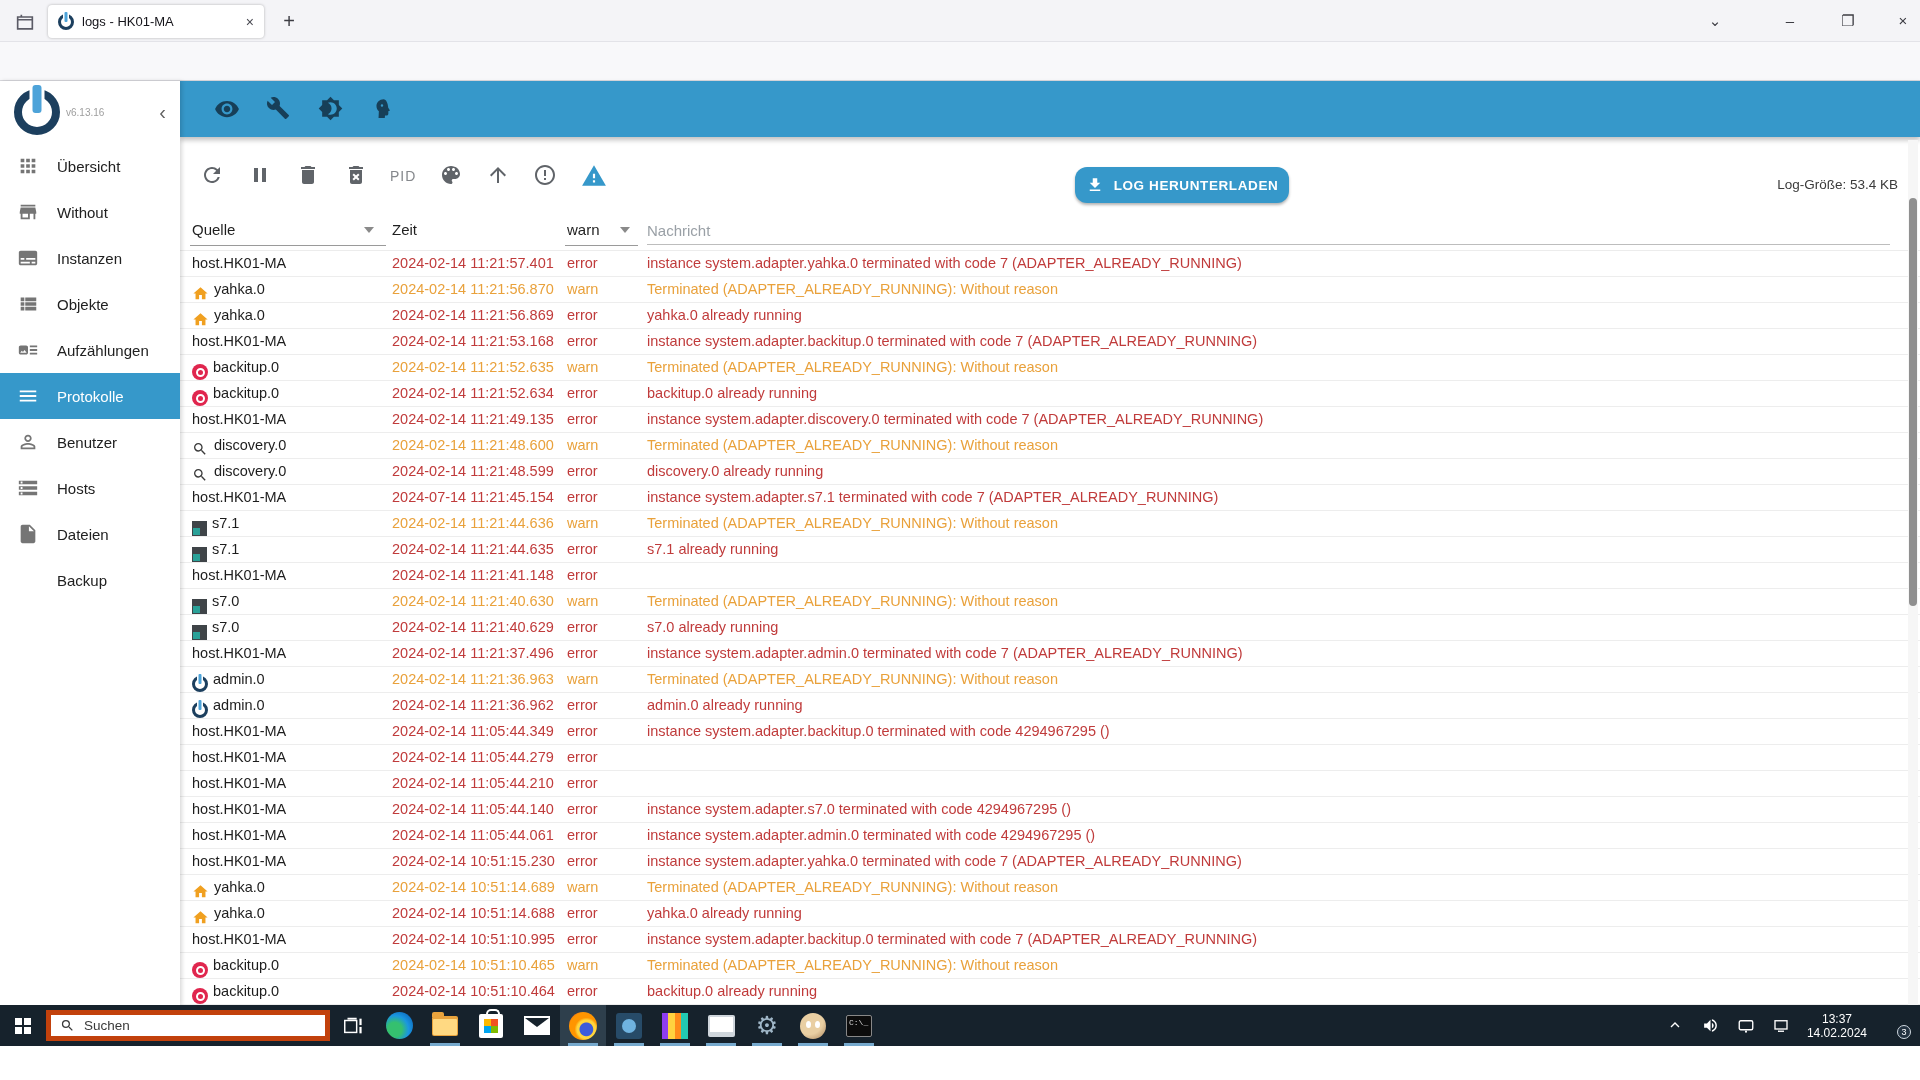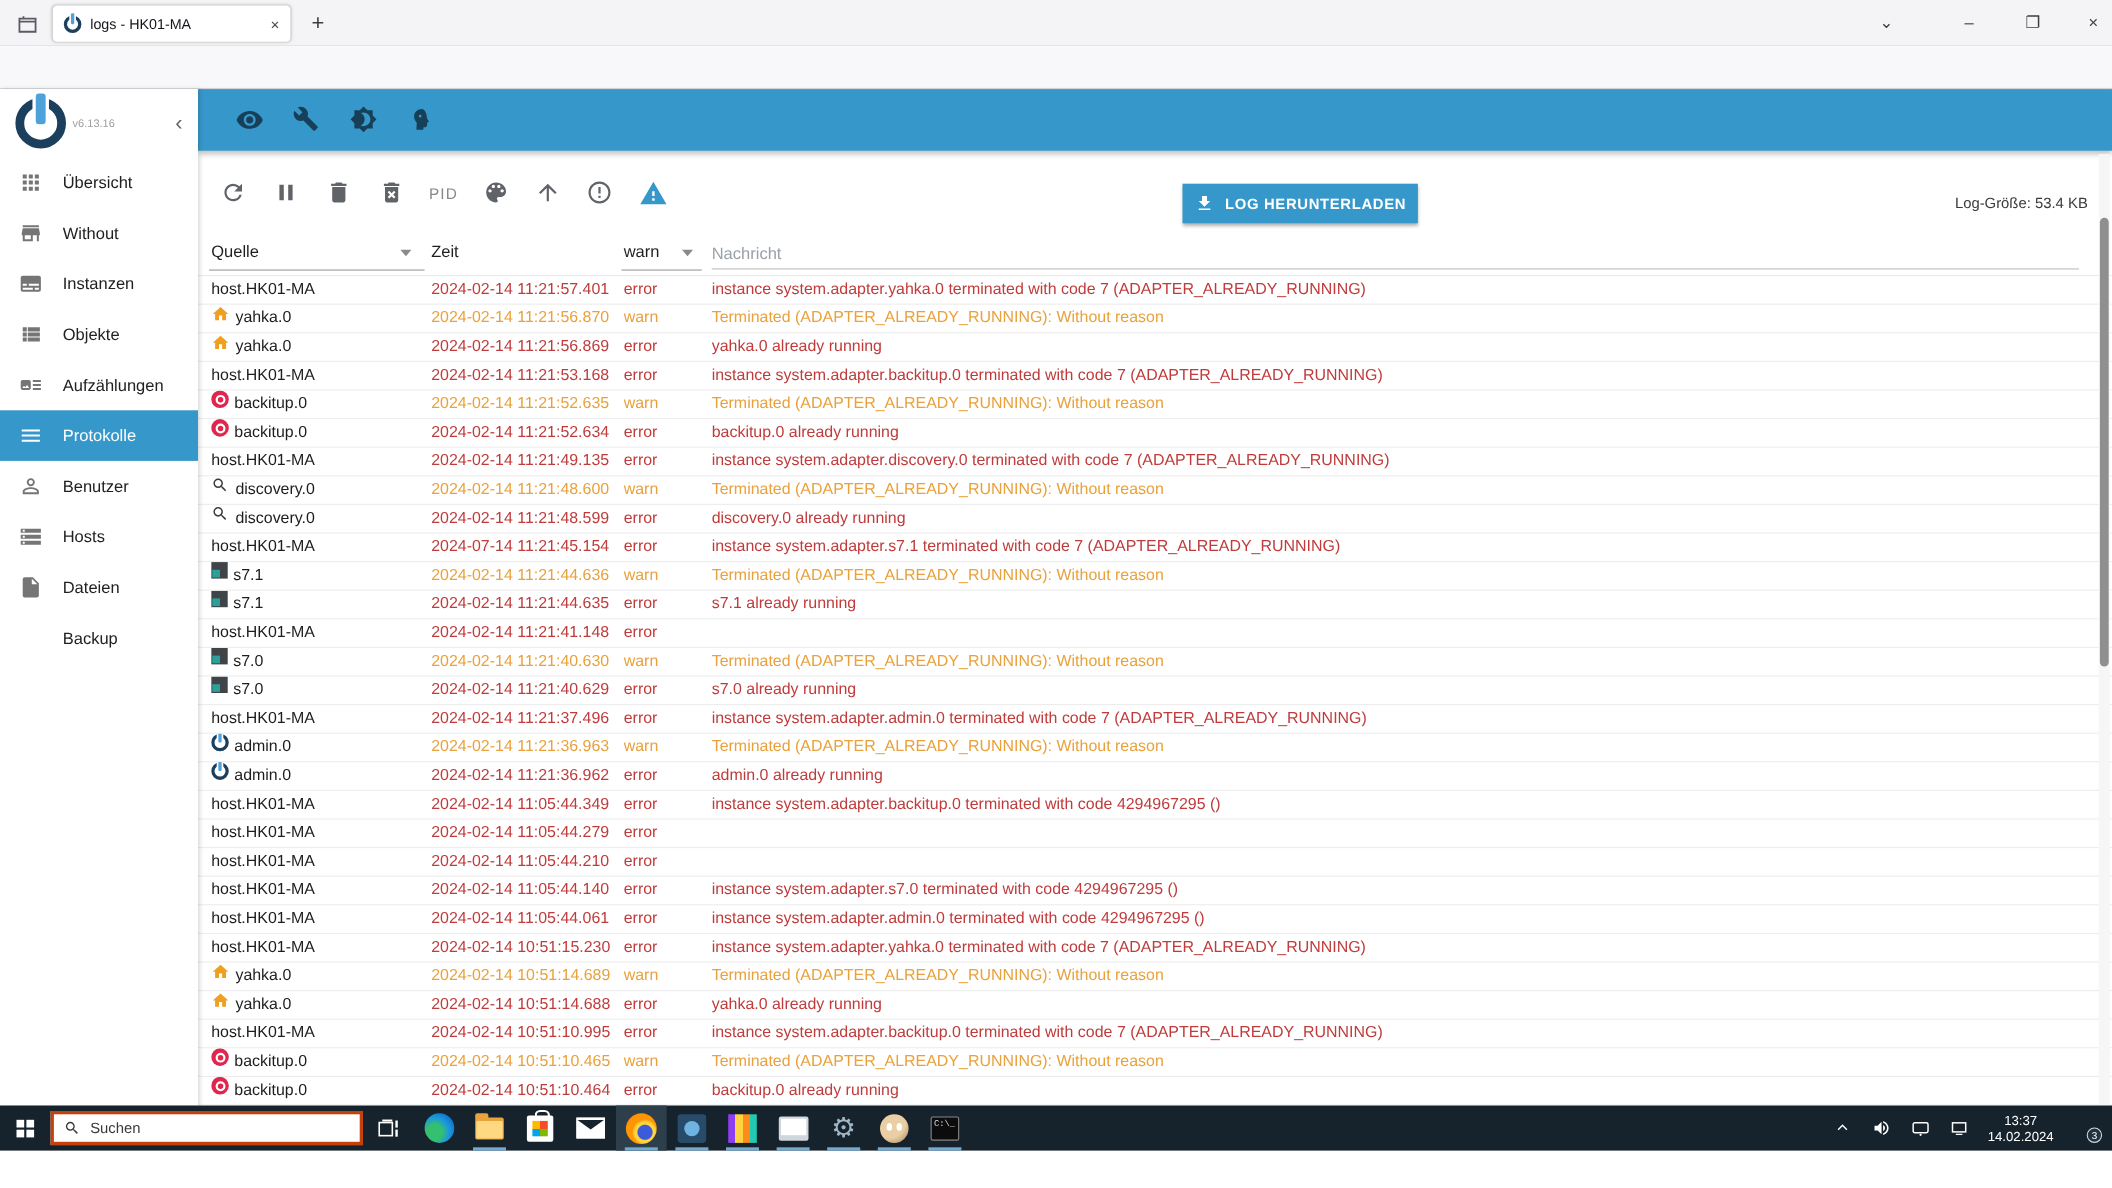--- a/index.html
+++ b/index.html
@@ -38,51 +38,51 @@
 .mitem.sel .micon{color:#fff}
 .mlabel{font-size:15px}
 .backup-ic{width:19px;height:19px;border-radius:50%;background:#e53935;position:relative}
 .backup-ic::after{content:"";position:absolute;left:4px;top:4px;width:7px;height:7px;border:2px solid #fff;border-radius:50%}
 
 .content{position:absolute;left:180px;top:137px;width:1740px;height:868px;background:#fff;overflow:hidden}
 .ltool{position:absolute;left:0;top:12px;width:1740px;height:48px}
 .lt-ic{position:absolute;top:14px;width:24px;height:24px;color:#606469}
 .lt-pid{position:absolute;top:19px;font-size:14px;color:#85888c;letter-spacing:1px}
 .lt-warntri{color:#3698ca}
-.dl-btn{position:absolute;left:895px;top:18px;width:214px;height:36px;background:#3698ca;border:none;border-radius:0;color:#fff;font-family:"Liberation Sans",sans-serif;font-size:13.5px;font-weight:bold;letter-spacing:.6px;display:flex;align-items:center;justify-content:center;gap:10px;box-shadow:0 2px 3px rgba(0,0,0,.3);cursor:pointer}
+.dl-btn{position:absolute;left:895px;top:18px;width:214px;height:36px;background:#3698ca;border:none;border-radius:12px;color:#fff;font-family:"Liberation Sans",sans-serif;font-size:13.5px;font-weight:bold;letter-spacing:.6px;display:flex;align-items:center;justify-content:center;gap:10px;box-shadow:0 2px 3px rgba(0,0,0,.3);cursor:pointer}
 .logsize{position:absolute;right:22px;top:28px;font-size:13.5px;color:#3a3a3a}
 .thead{position:absolute;left:0;top:76px;width:1740px;height:38px;border-bottom:1px solid #ececec}
 .th{position:absolute;top:8px;font-size:15px;color:#1f1f1f}
 .th-arrow{position:absolute;top:14px;width:0;height:0;border-left:5px solid transparent;border-right:5px solid transparent;border-top:6px solid #8a8a8a}
 .th-line{position:absolute;height:1px;background:#9a9a9a}
 .msg-input{position:absolute;left:467px;top:4px;width:1243px;height:28px;border:none;border-bottom:1px solid #bdbdbd;background:transparent;font-family:"Liberation Sans",sans-serif;font-size:15px;color:#212121;outline:none}
 .msg-input::placeholder{color:#9aa0a6}
 .rows{position:absolute;left:0;top:114px;width:1740px;height:754px;overflow:hidden}
 .lrow{position:relative;height:26px;border-bottom:1px solid #ededed;font-size:14.5px;line-height:25px;white-space:nowrap}
 .lc{position:absolute;overflow:hidden}
-.lc-src{left:12px;width:196px;color:#1d1d1d;display:flex;align-items:flex-start;gap:5px;height:25px}
+.lc-src{left:12px;width:196px;color:#1d1d1d;display:flex;align-items:flex-end;gap:5px;height:25px}
 .lc-time{left:212px;width:170px}
 .lc-sev{left:387px;width:75px}
 .lc-msg{left:467px;right:16px}
 .t-err{color:#c03b3b}.t-warn{color:#e9a13b}
 .ric{width:17px;height:17px;flex:0 0 auto;position:relative}
 .ric-backitup{width:16px;height:16px;border-radius:50%;background:#e0264e;position:relative;flex:0 0 auto}
 .ric-backitup::after{content:"";position:absolute;left:3.5px;top:3.5px;width:5px;height:5px;border:2px solid #fff;border-radius:50%}
 .ric-s7{width:15px;height:15px;background:#3f4448;position:relative;flex:0 0 auto}
 .ric-s7::after{content:"";position:absolute;left:1px;bottom:1px;width:7px;height:7px;background:#2aa198}
 .io-mini{width:16px;height:16px;border-radius:50%;border:3.5px solid #1c3f5e;position:relative;flex:0 0 auto}
 .io-mini::before{content:"";position:absolute;left:50%;top:-5px;transform:translateX(-50%);width:3px;height:10px;background:#4da3d9;border-radius:1px;box-shadow:0 0 0 1.5px #fff}
 .vscroll{position:absolute;right:2px;top:140px;width:10px;height:865px;background:#f6f6f6;z-index:6}
 .vthumb{position:absolute;left:1px;top:58px;width:8px;height:408px;background:#8f8f8f;border-radius:4px}
 
 .taskbar{position:absolute;left:0;top:1005px;width:1920px;height:41px;background:#16222c;display:flex;align-items:center;z-index:10}
 .tstart{width:46px;height:41px;display:flex;align-items:center;justify-content:center}
 .wingrid{width:16px;height:16px;display:grid;grid-template-columns:7px 7px;grid-template-rows:7px 7px;gap:2px}
 .wingrid i{background:#fff}
-.tsearch{width:284px;height:31px;background:#fff;border:3px solid #c2410c;display:flex;align-items:center;padding:0 9px;gap:9px}
+.tsearch{width:284px;height:31px;background:#fff;border:5px solid #c2410c;display:flex;align-items:center;padding:0 9px;gap:9px}
 .tsearch span{font-size:13.5px;color:#3a3a3a}
 .tapp{width:46px;height:41px;display:flex;align-items:center;justify-content:center;position:relative}
 .tapp.open::after{content:"";position:absolute;left:8px;bottom:0;width:30px;height:3px;background:#76a9cd}
 .tapp.active{background:#2e3f4c}
 .edge-ic{width:27px;height:27px;border-radius:50%;background:radial-gradient(circle at 32% 65%,#35c06f 0 28%,#1a96e0 55%,#0b63b8 90%)}
 .folder-ic{width:26px;height:20px;position:relative;background:#e8a33d;border-radius:2px}
 .folder-ic::before{content:"";position:absolute;left:0;top:-4px;width:12px;height:5px;background:#e8a33d;border-radius:2px 2px 0 0}
 .folder-ic::after{content:"";position:absolute;left:1px;top:3px;right:1px;bottom:1px;background:#ffd982;border-radius:1px}
 .store-ic{width:24px;height:24px;position:relative;background:#fff;border-radius:2px}
 .store-ic::before{content:"";position:absolute;left:7px;top:-5px;width:10px;height:8px;border:2px solid #fff;border-bottom:none;border-radius:5px 5px 0 0}

